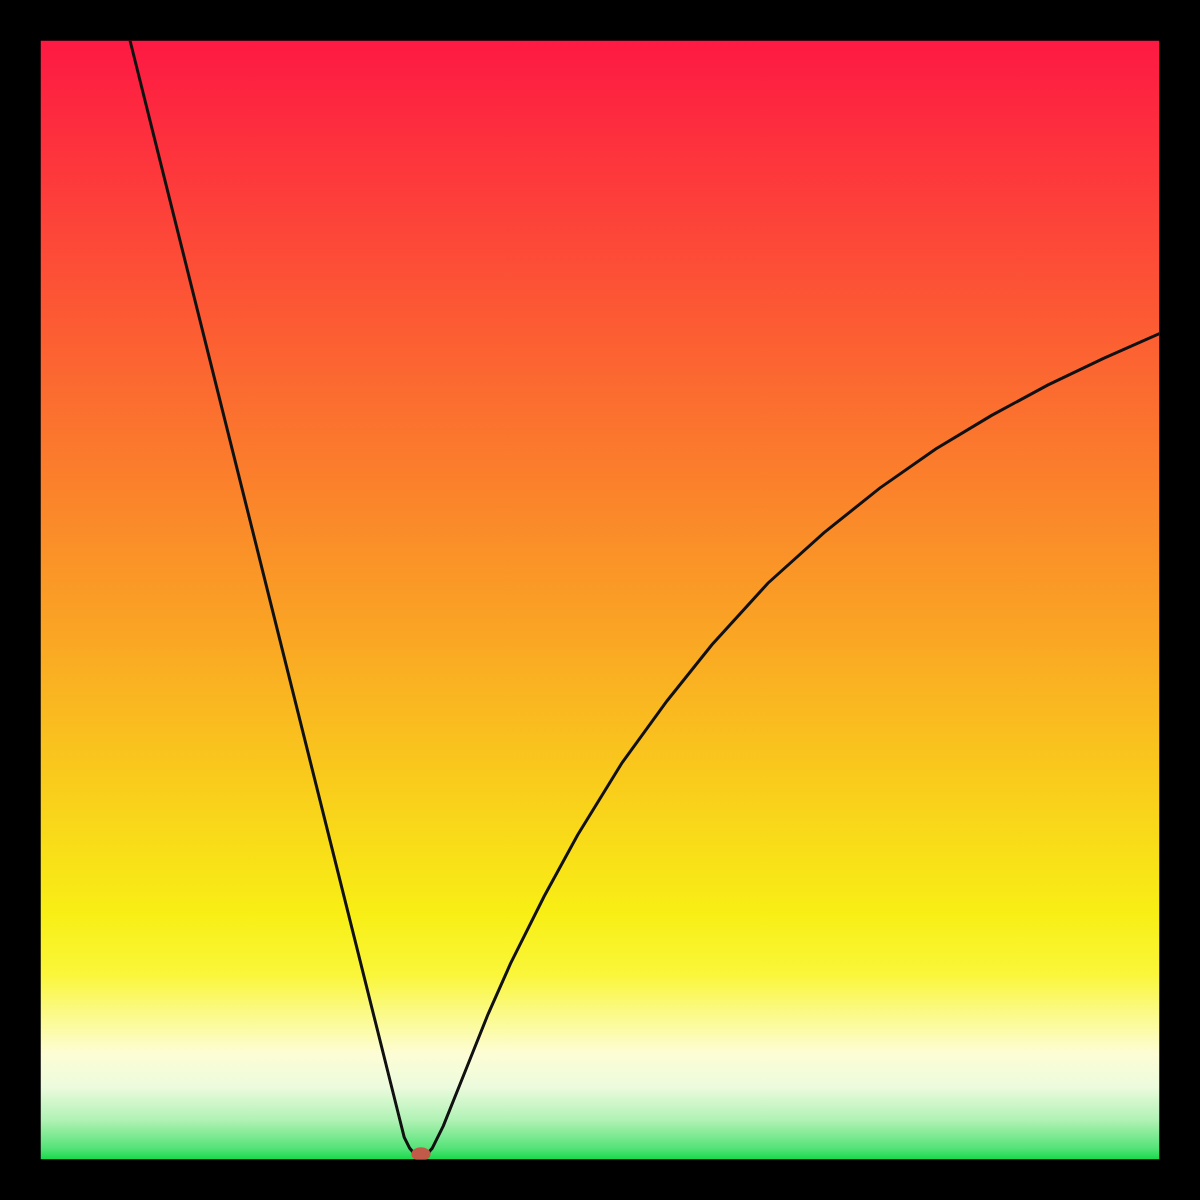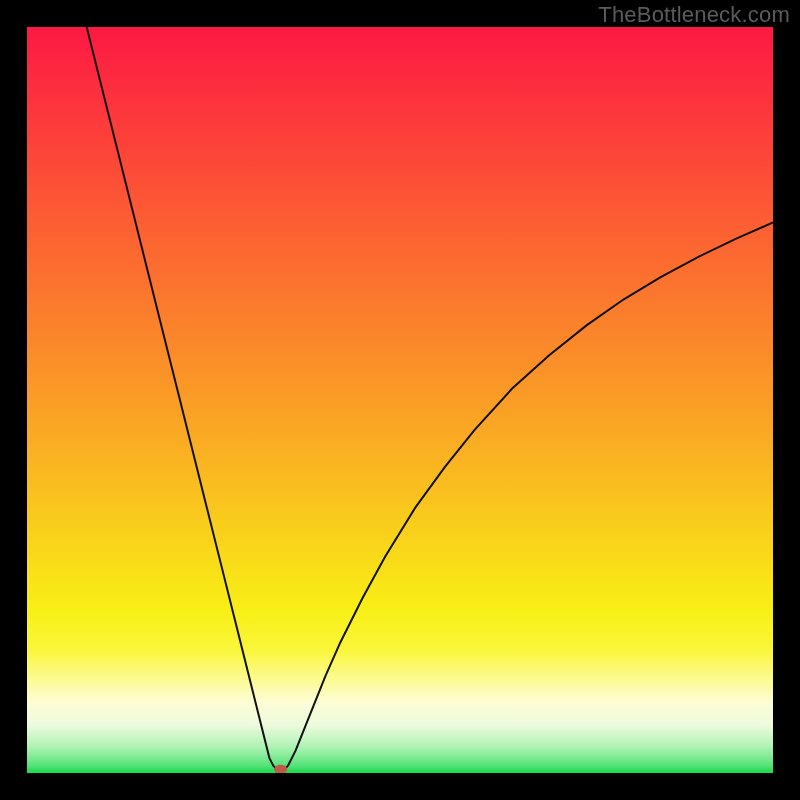--- a/index.html
+++ b/index.html
@@ -39,21 +39,20 @@
   .plot svg {
     display: block;
     width: 746px;
     height: 746px;
   }
 </style>
 </head>
 <body>
 
 <div class="frame">
-  <div class="watermark">TheBottleneck.com</div>
   <div class="plot">
     <svg viewBox="0 0 746 746">
       <defs>
         <linearGradient id="bg-grad" x1="0" y1="0" x2="0" y2="1">
             <stop offset="0%" stop-color="#fd1943"></stop>
             <stop offset="13%" stop-color="#fd3b3b"></stop>
             <stop offset="27%" stop-color="#fc6032"></stop>
             <stop offset="40%" stop-color="#fb822b"></stop>
             <stop offset="53%" stop-color="#faa524"></stop>
             <stop offset="66%" stop-color="#f9cb1c"></stop>

